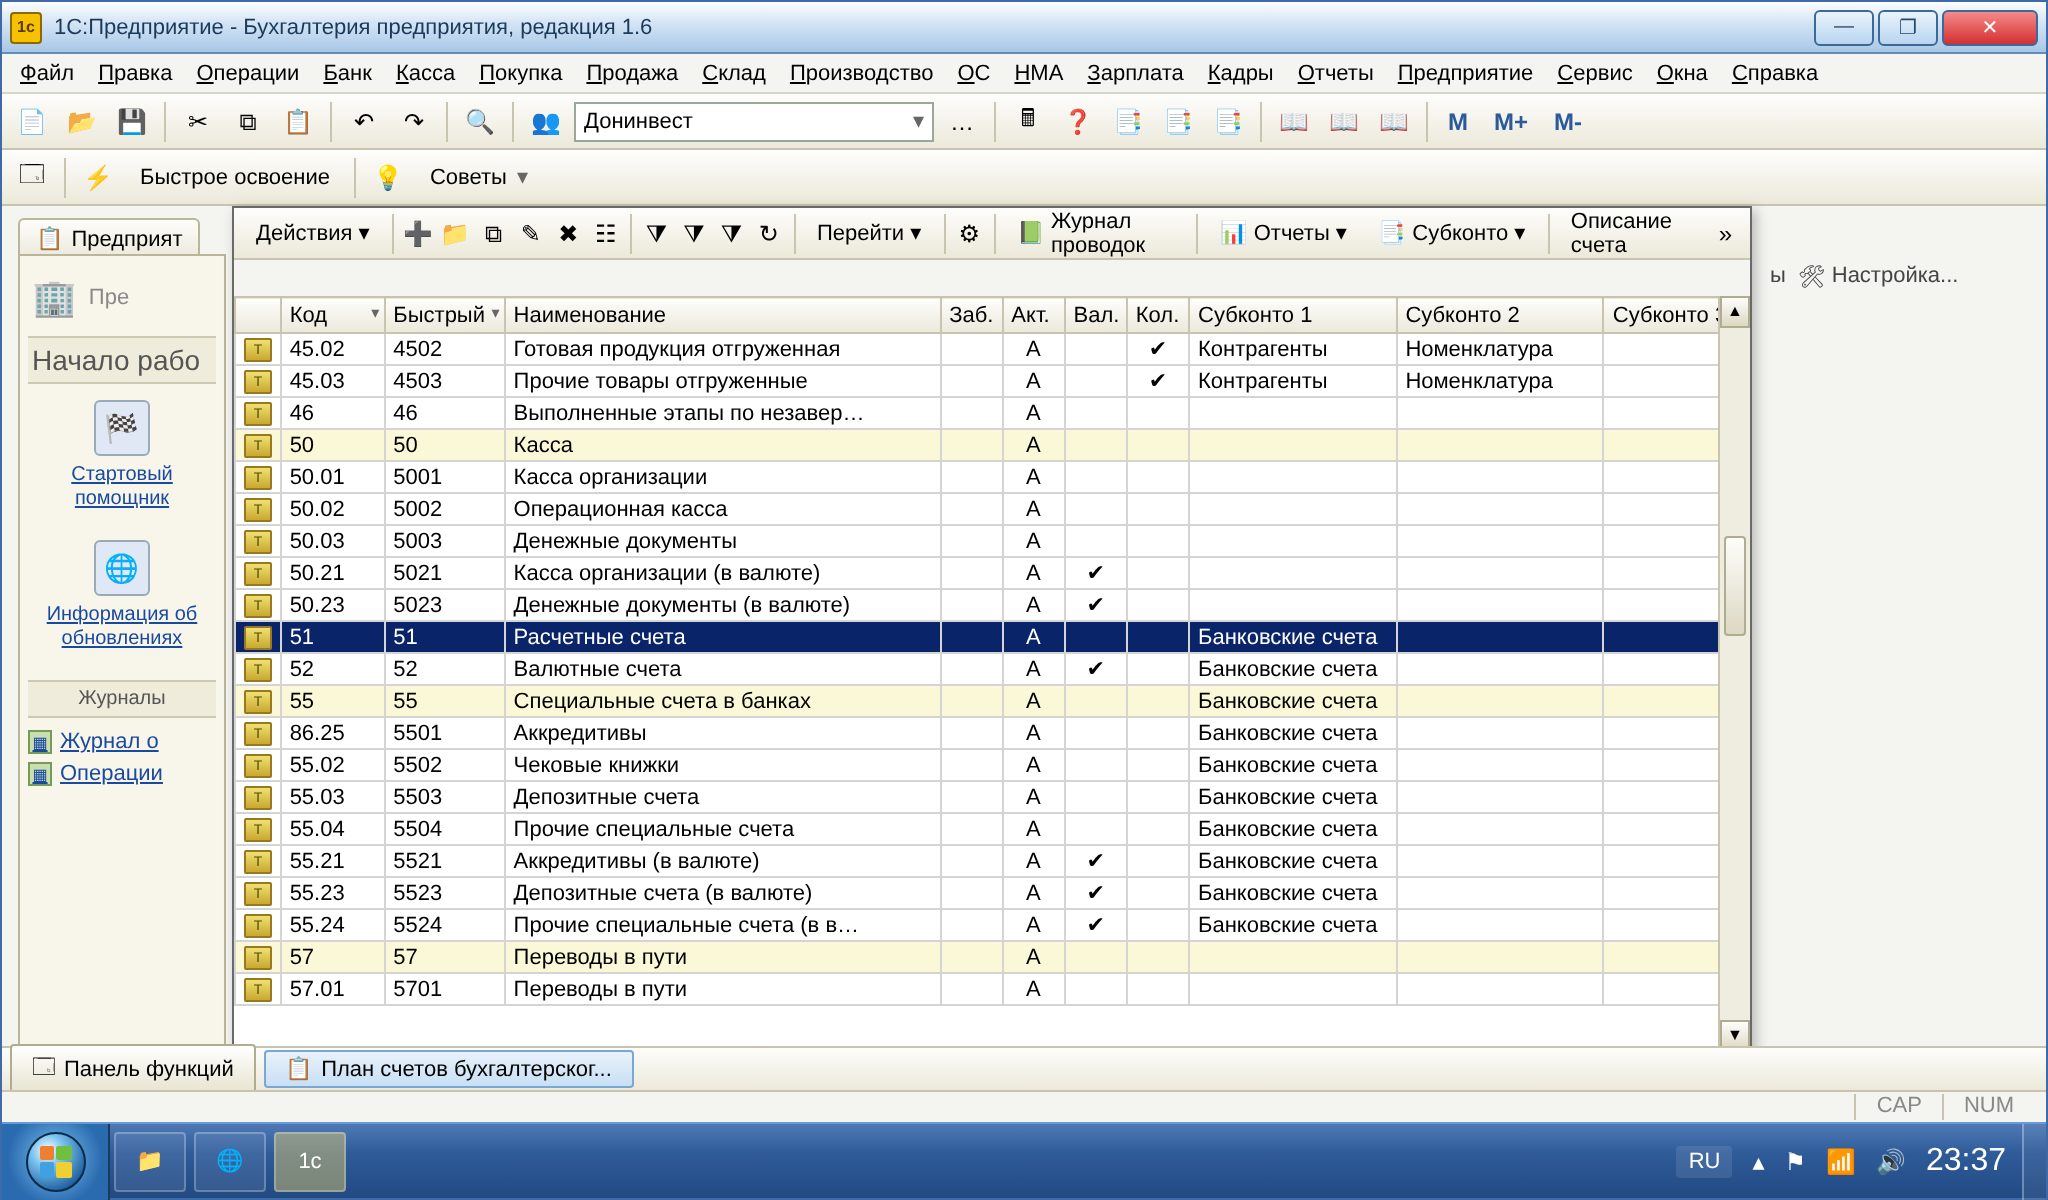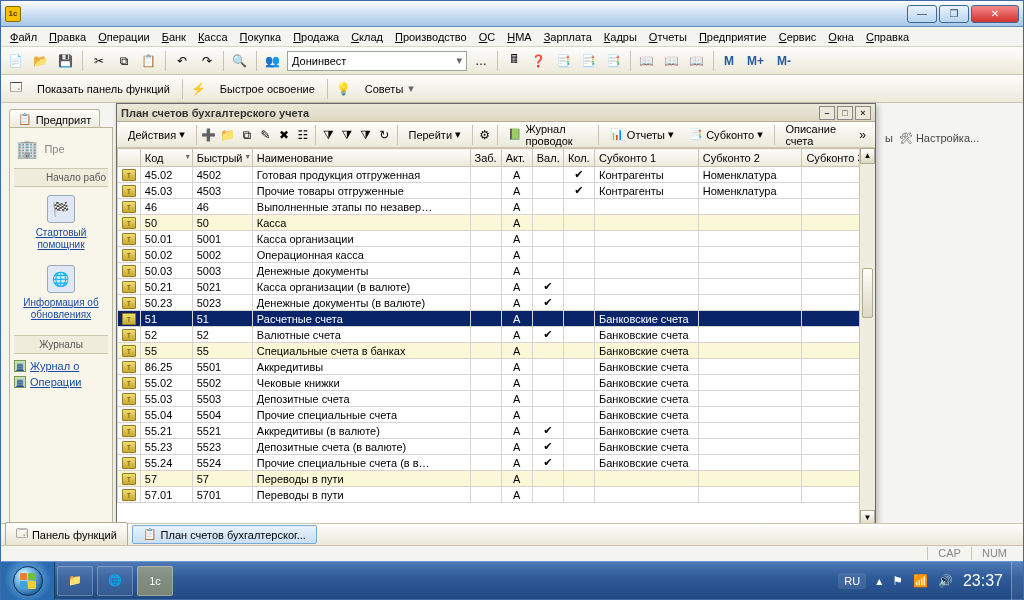--- a/index.html
+++ b/index.html
@@ -18,21 +18,21 @@
   .sep { width:1px; height:20px; background:#c8c4b0; margin:0 2px;}
   .tbtn { width:22px; height:22px; display:flex; align-items:center; justify-content:center; border:1px solid transparent; border-radius:2px; cursor:pointer; font-size:12px;}
   .combo { height:20px; width:180px; border:1px solid #9aa899; background:#fff; display:flex; align-items:center; padding:0 4px; font-size:11px;}
   .combo .dd { margin-left:auto; color:#666;}
   .content { flex:1; position:relative; background:#f4f4f0;}
   
   .tabbar { position:absolute; left:8px; top:6px; display:flex;}
   .tab { background:linear-gradient(#fdfdfb,#ece9da); border:1px solid #bab69a; border-bottom:none; padding:3px 8px; border-radius:3px 3px 0 0; display:flex; align-items:center; gap:4px; cursor:pointer;}
   .leftpanel { position:absolute; left:8px; top:24px; width:104px; bottom:0; background:#f8f6eb; border:1px solid #bab69a; padding:6px 4px; overflow:hidden;}
   .lp-head { font-size:18px; color:#888; margin:4px 2px 8px 2px; display:flex; align-items:center; gap:6px;}
-  .lp-sub { font-size:10px; color:#555; border-top:1px solid #ccc9b2; border-bottom:1px solid #ccc9b2; padding:3px 2px; margin-bottom:8px; background:#efecdc; text-align:right;}
+  .lp-sub { font-size:14px; color:#555; border-top:1px solid #ccc9b2; border-bottom:1px solid #ccc9b2; padding:3px 2px; margin-bottom:8px; background:#efecdc; text-align:left;}
   .lp-item { text-align:center; margin:6px 0 14px 0;}
   .lp-item .iconsq { width:28px; height:28px; margin:0 auto 4px auto; background:#dfe8f4; border:1px solid #9ab; border-radius:3px; display:flex; align-items:center; justify-content:center; font-size:14px;}
   .lp-item a { color:#1a4aa0; text-decoration:underline; font-size:10px; line-height:12px; display:block; cursor:pointer;}
   .lp-section { font-size:10px; color:#555; border-top:1px solid #ccc9b2; border-bottom:1px solid #ccc9b2; padding:3px 2px; margin:4px 0; background:#efecdc; text-align:center;}
   .lp-row { font-size:10px; color:#1a4aa0; text-decoration:underline; padding:2px 0; display:flex; align-items:center; gap:4px; cursor:pointer;}
   .lp-row .sq { width:12px; height:12px; background:#c8e0b0; border:1px solid #789a58; font-size:8px; display:flex; align-items:center; justify-content:center;}
   
   .inner-win { position:absolute; left:115px; top:0; width:760px; height:440px; border:1px solid #6a6a6a; background:#f4f4f0; box-shadow:2px 2px 6px rgba(0,0,0,.25);}
   .inner-title { height:18px; background:linear-gradient(#ece9da,#ddd8c2); border-bottom:1px solid #b0ac8f; display:flex; align-items:center; padding:0 4px; font-weight:bold; color:#333;}
   .inner-title .sp { flex:1;}
@@ -70,20 +70,21 @@
   .tray .clock { font-size:16px;}
   .tray .ic2 { font-size:12px; cursor:pointer;}
   .showdt { width:12px; height:38px; border-left:1px solid rgba(255,255,255,.3); background:rgba(255,255,255,.06); cursor:pointer;}
 </style>
 </head>
 <body>
 
 <div class="win-frame">
   <div class="titlebar">
     <span class="ic">1c</span>
+    <span class="t">1С:Предприятие - Бухгалтерия предприятия, редакция 1.6</span>
     <span class="sp"></span>
     <span class="win-btn">—</span>
     <span class="win-btn">❐</span>
     <span class="win-btn close">✕</span>
   </div>
 
   <div class="menubar" id="menubar">
       <span><u>Ф</u>айл</span>
       <span><u>П</u>равка</span>
       <span><u>О</u>перации</span>
@@ -135,23 +136,20 @@
     <span class="tbtn">📖</span>
     <span class="tbtn">📖</span>
     <span class="sep"></span>
     <span class="tbtn" style="width:auto;padding:0 4px;font-weight:bold;color:#2a5a9a">M</span>
     <span class="tbtn" style="width:auto;padding:0 4px;font-weight:bold;color:#2a5a9a">M+</span>
     <span class="tbtn" style="width:auto;padding:0 4px;font-weight:bold;color:#2a5a9a">M-</span>
   </div>
 
   <div class="toolbar">
     <span class="tbtn">🗔</span>
-    <span class="txtbtn">
-        <span>Показать панель функций</span>
-      </span>
     <span class="sep"></span>
     <span class="tbtn">⚡</span>
     <span class="txtbtn">
         <span>Быстрое освоение</span>
       </span>
     <span class="sep"></span>
     <span class="tbtn">💡</span>
     <span class="txtbtn">
         <span>Советы</span>
         <span style="margin-left:2px;color:#666">▾</span>
@@ -189,27 +187,20 @@
     </div>
 
     <div class="right-stub">
       <span class="rs-link">
           <span>ы</span>
         </span>
       <span class="rs-link">🛠<span>Настройка...</span></span>
     </div>
 
     <div class="inner-win">
-      <div class="inner-title">
-        <span>План счетов бухгалтерского учета</span>
-        <span class="sp"></span>
-        <span class="ib">–</span>
-        <span class="ib">□</span>
-        <span class="ib">×</span>
-      </div>
       <div class="inner-tb">
         <span class="txtbtn"><span>Действия</span> ▾</span>
         <span class="sep"></span>
         <span class="tbtn">➕</span>
         <span class="tbtn">📁</span>
         <span class="tbtn">⧉</span>
         <span class="tbtn">✎</span>
         <span class="tbtn">✖</span>
         <span class="tbtn">☷</span>
         <span class="sep"></span>

